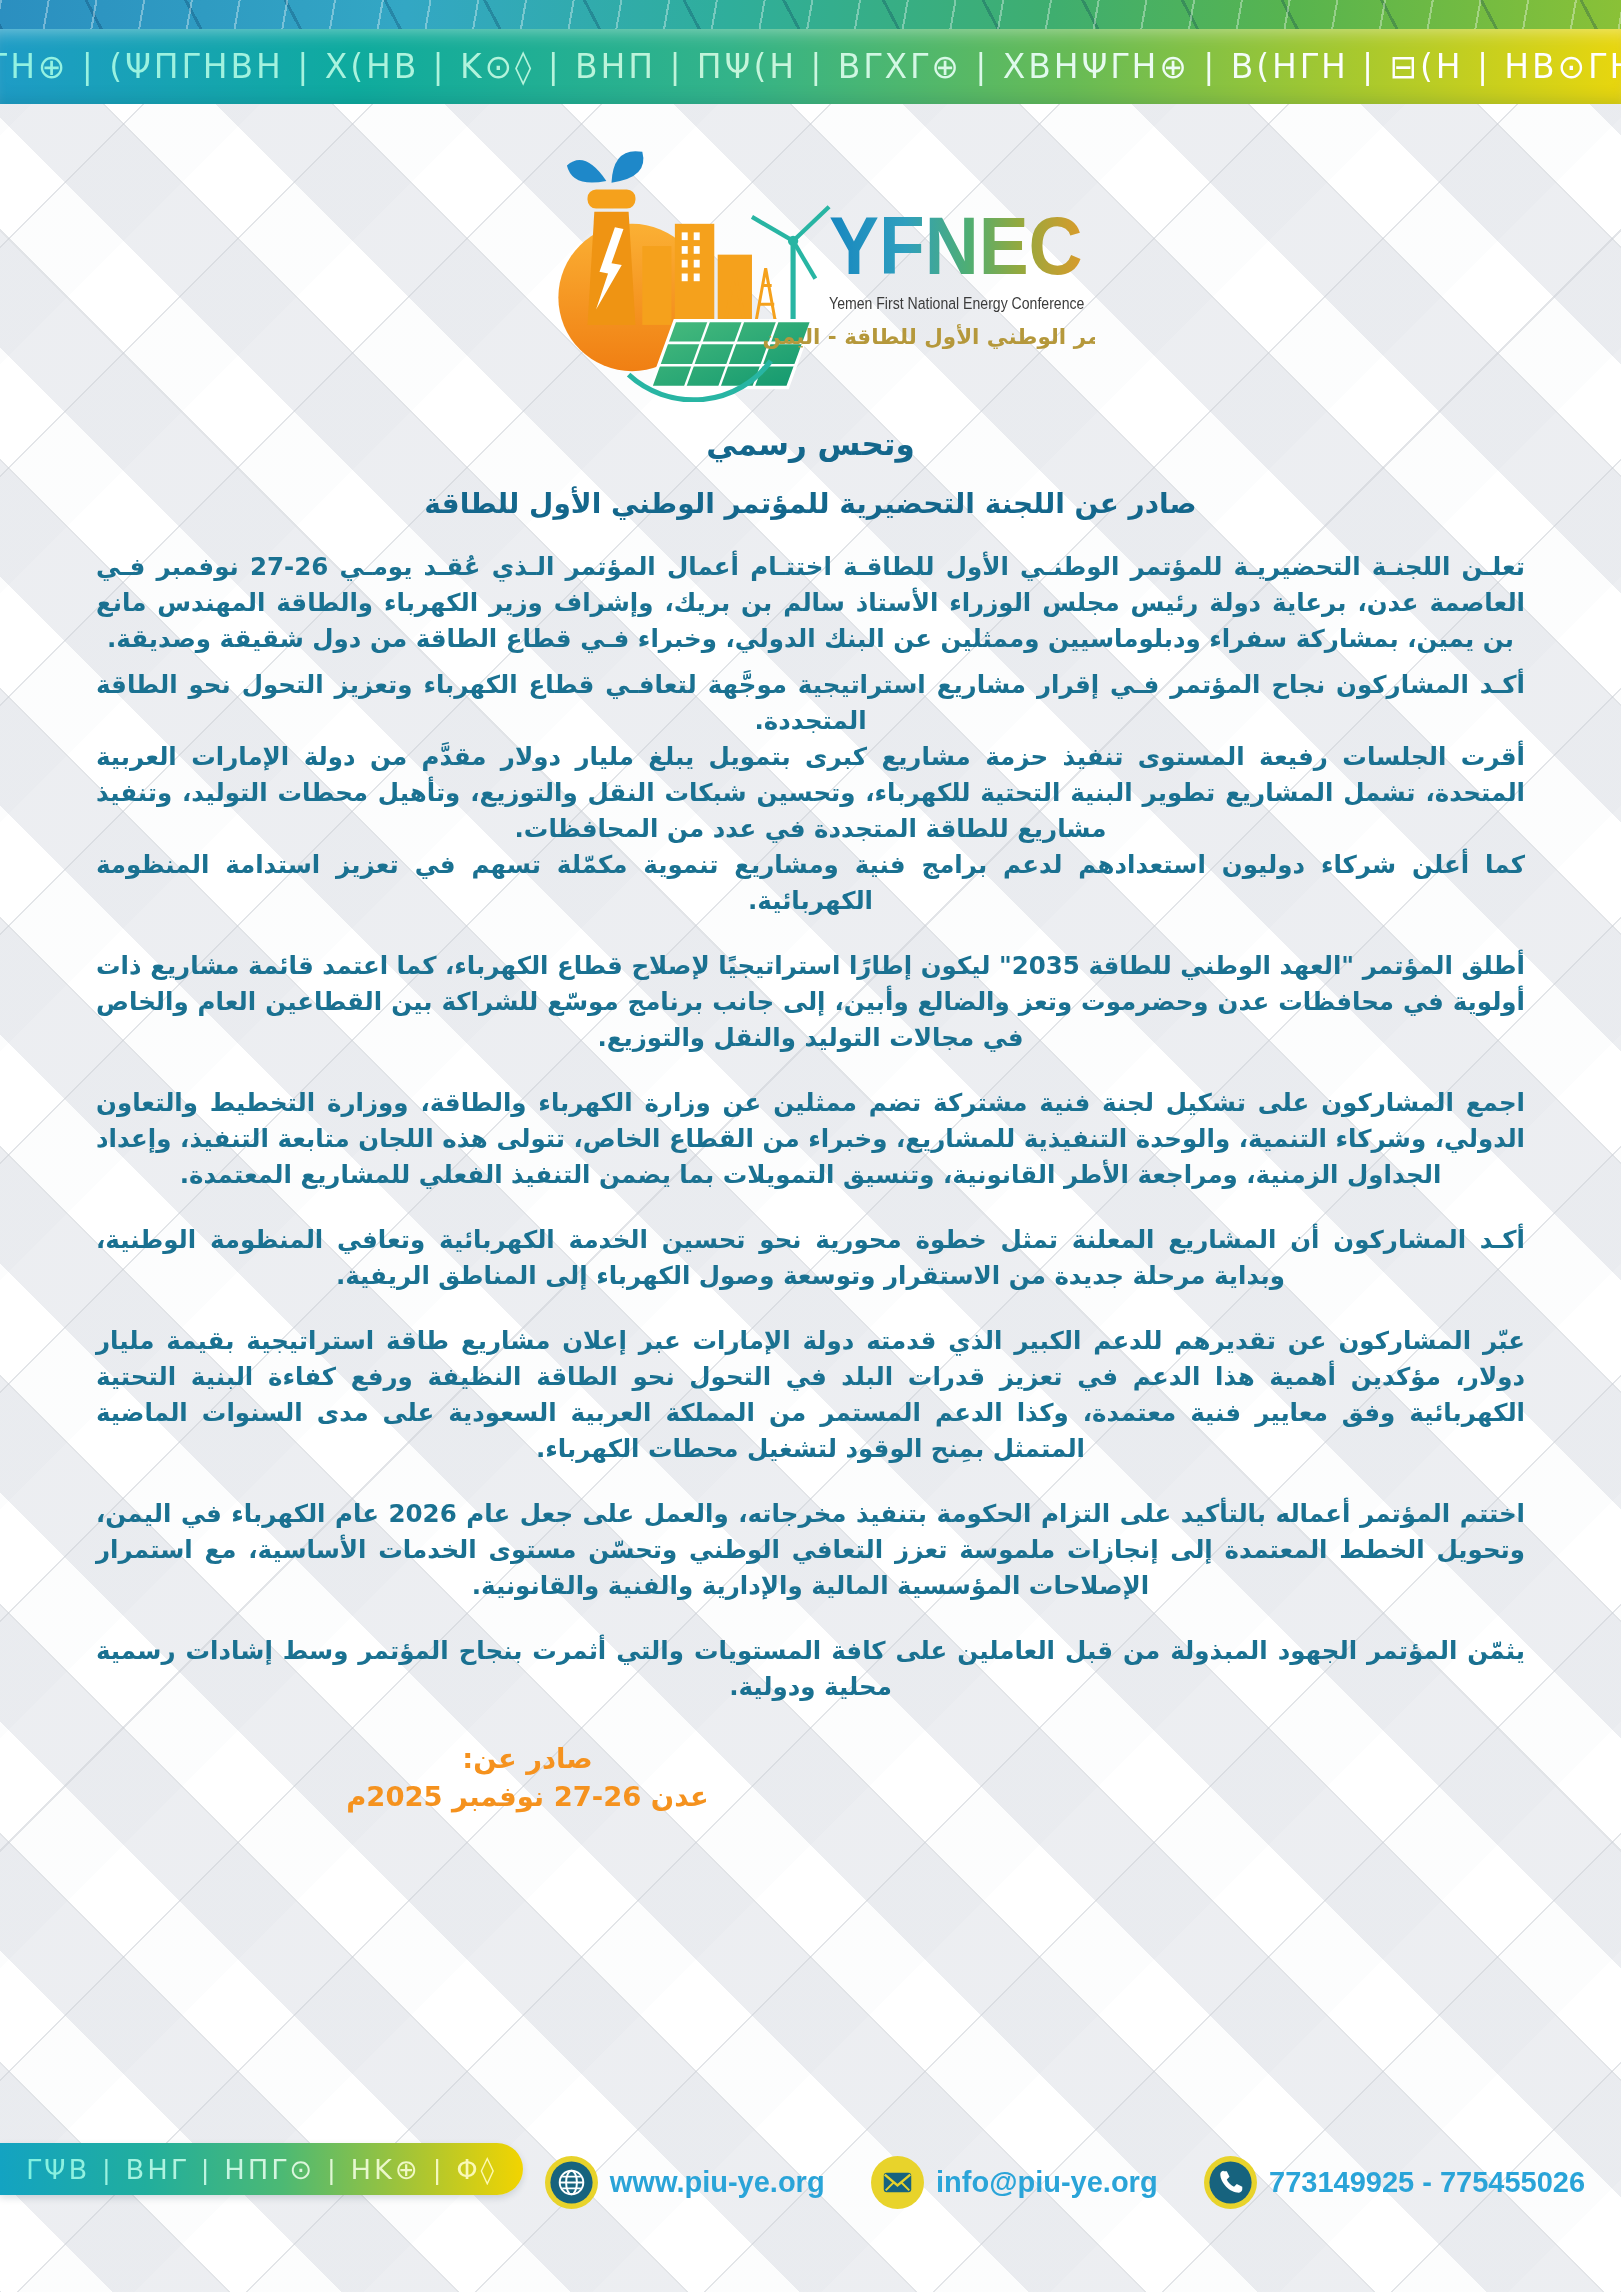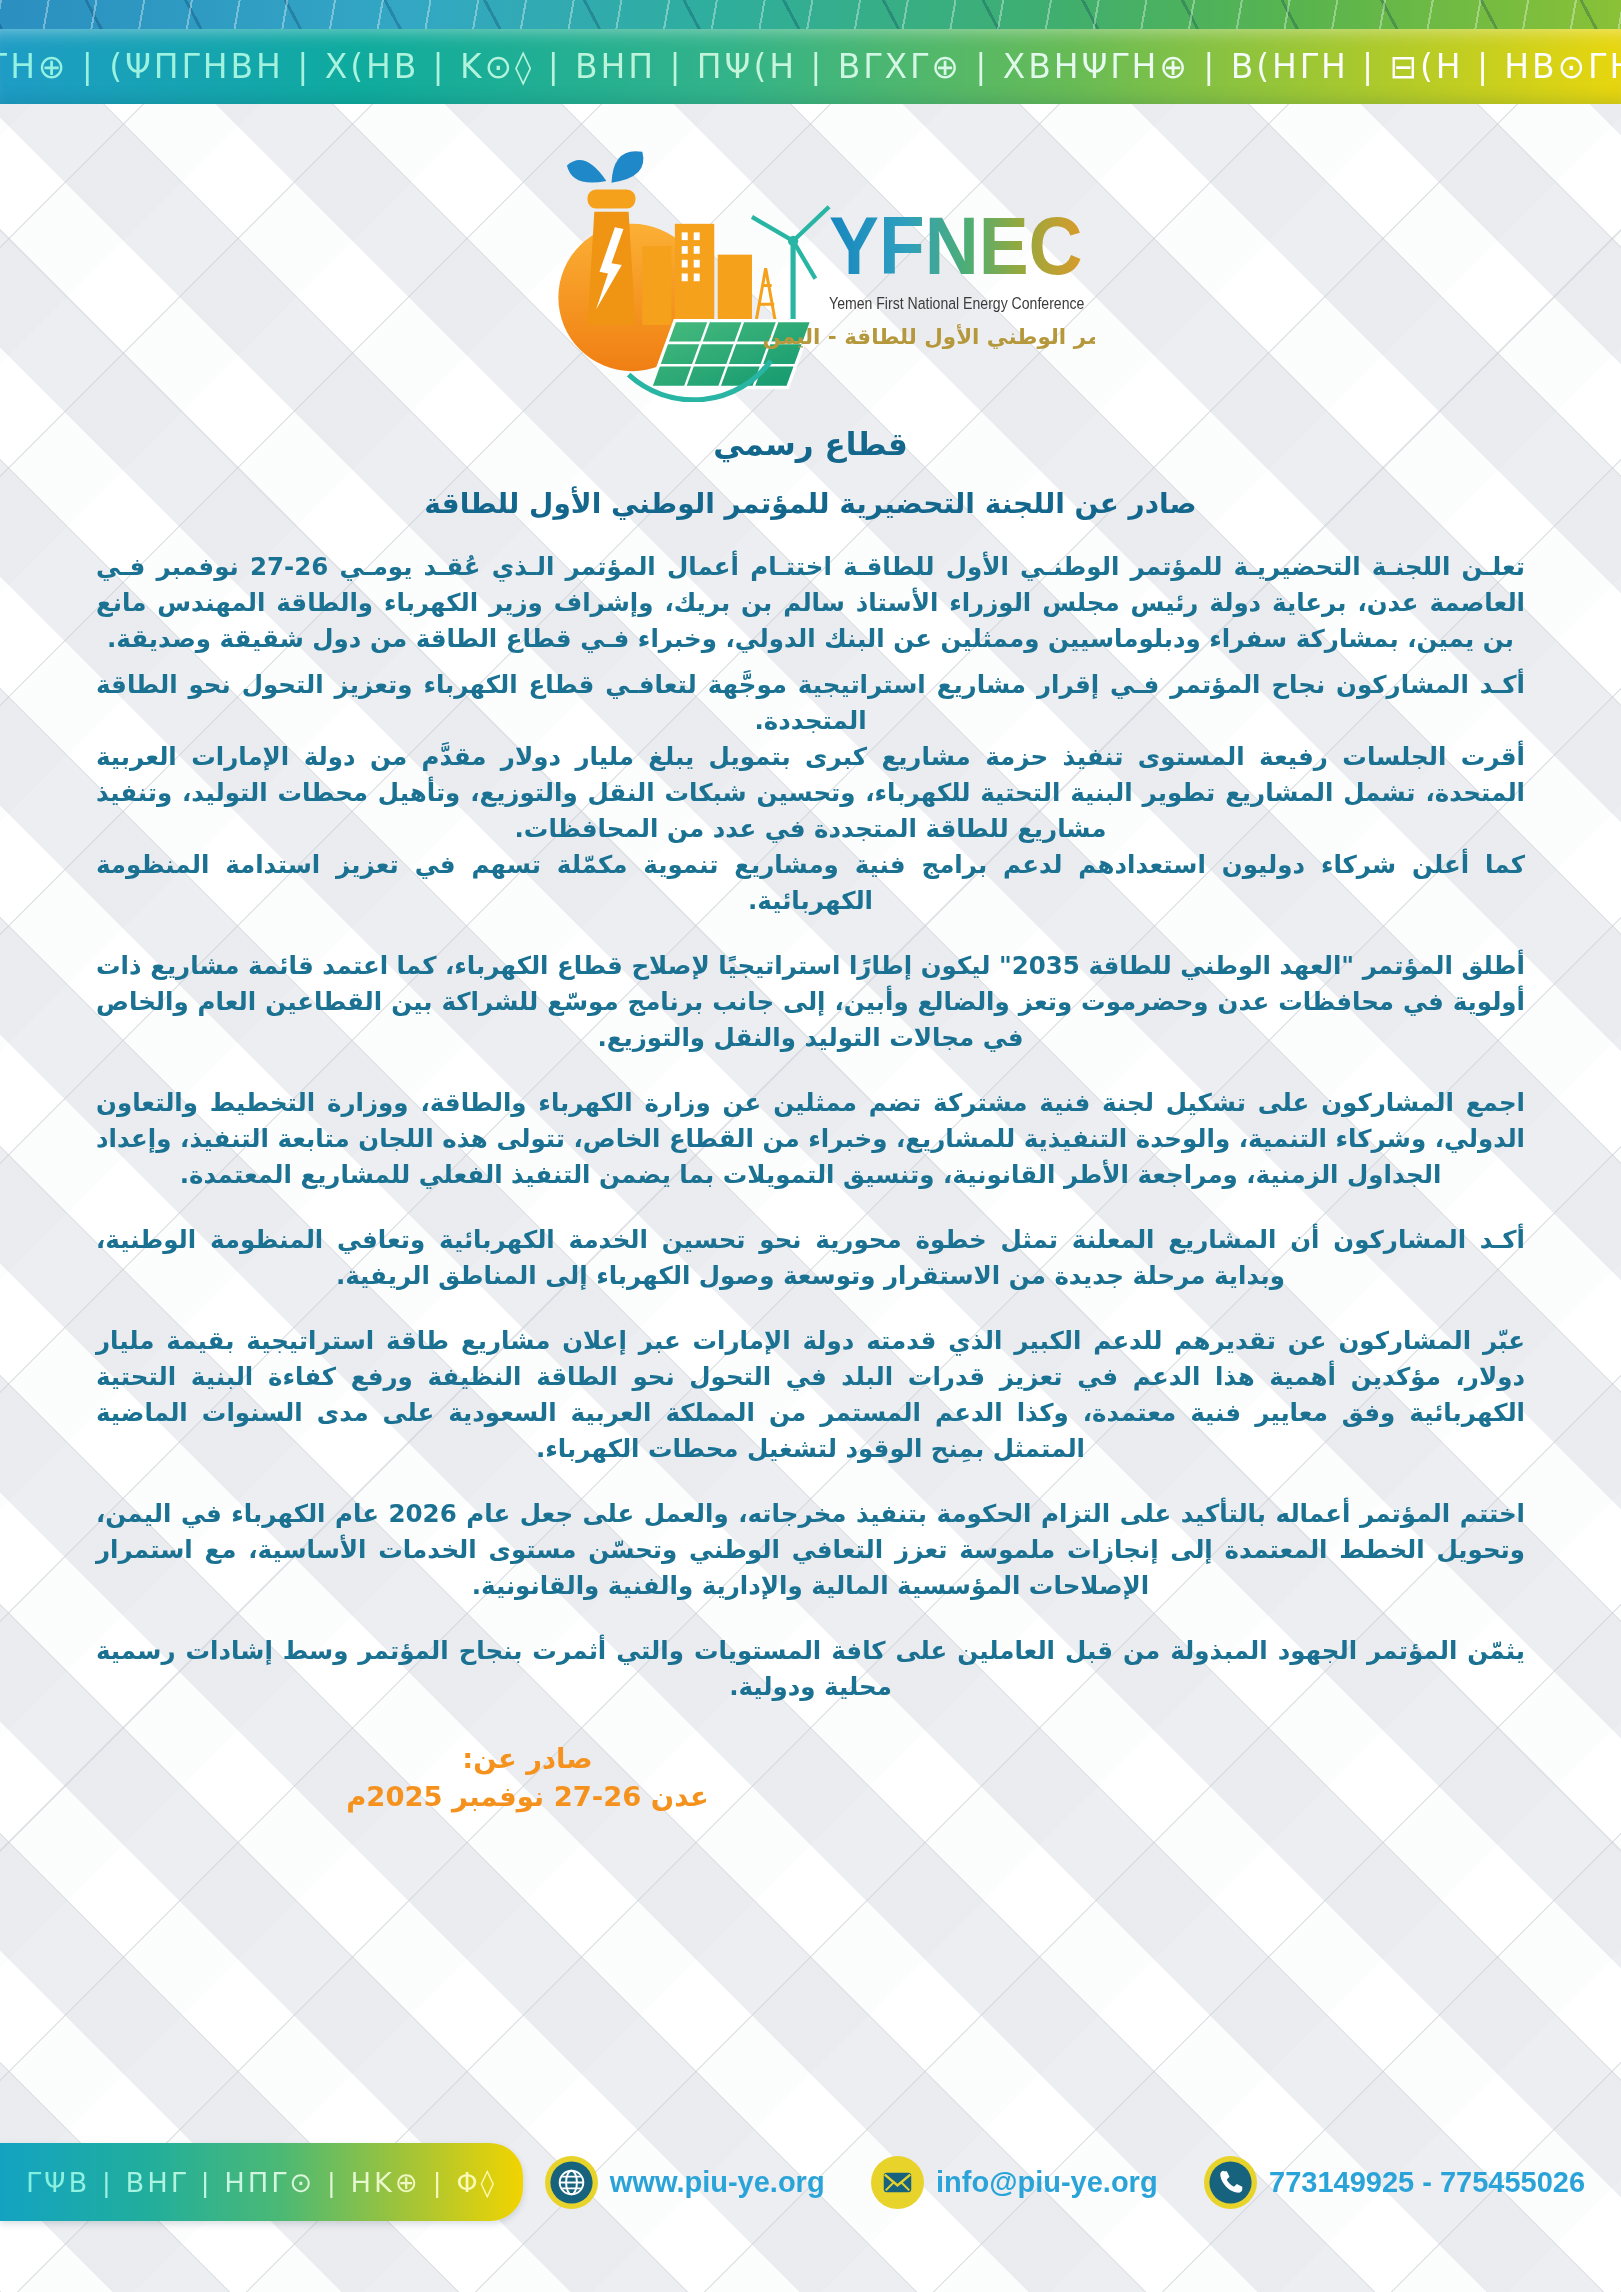--- a/index.html
+++ b/index.html
@@ -68,21 +68,21 @@
     margin:35px auto 0 0;       
     margin-left:108px;
     text-align:right;
     color:#f5921e;
     font-size:27.4px; font-weight:bold; line-height:38px;
   }
 
   
   .footer-pill {
     position:absolute; top:2143px; left:0;
-    width:523px; height:78px;
+    width:523px; height:52px;
     border-radius:0 33px 33px 0;
     display:flex; align-items:center; justify-content:center;
     background:linear-gradient(90deg,#13a3c2 0%,#21ae9d 28%,#4cb974 54%,#a3c437 78%,#f2d400 100%);
     box-shadow:0 2.9px 7.8px rgba(0,40,60,.15);
   }
   .musnad-sm {
     font-size:27.4px; letter-spacing:2.9px; white-space:nowrap;
     background:linear-gradient(90deg,#7ff0e0 0%,#d9f6e0 55%,#fff9b0 100%);
     -webkit-background-clip:text; background-clip:text; color:transparent;
   }
@@ -182,21 +182,21 @@
       </g>
 
       <g transform="translate(330,0)">
         <text x="0" y="150" font-family="Liberation Sans, DejaVu Sans, sans-serif" font-size="96" font-weight="bold" fill="url(#yg)" textLength="296" lengthAdjust="spacingAndGlyphs">YFNEC</text>
         <text x="0" y="192" font-family="Liberation Sans, DejaVu Sans, sans-serif" font-size="20" fill="#3b3b3b" textLength="298" lengthAdjust="spacingAndGlyphs">Yemen First National Energy Conference</text>
         <text x="150" y="232" direction="rtl" text-anchor="middle" font-family="DejaVu Sans, sans-serif" font-size="25" font-weight="bold" fill="#b5983b">المؤتمر الوطني الأول للطاقة - اليمن</text>
       </g>
     </svg>
   </div>
 
-  <div class="stmt-title" dir="rtl">قطاع رسمي</div>
+  <div class="stmt-title" dir="rtl">وتحس رسمي</div>
   <div class="stmt-subtitle" dir="rtl">صادر عن اللجنة التحضيرية للمؤتمر الوطني الأول للطاقة</div>
 
   <div class="content">
     <p class="mb10">تعلـن اللجنـة التحضيريـة للمؤتمر الوطنـي الأول للطاقـة اختتـام أعمال المؤتمر الـذي عُقـد يومـي 26-27 نوفمبر فـي العاصمة عدن، برعاية دولة رئيس مجلس الوزراء الأستاذ سالم بن بريك، وإشراف وزير الكهرباء والطاقة المهندس مانع بن يمين، بمشاركة سفراء ودبلوماسيين وممثلين عن البنك الدولي، وخبراء فـي قطاع الطاقة من دول شقيقة وصديقة.</p>
     <p>أكـد المشاركون نجاح المؤتمر فـي إقرار مشاريع استراتيجية موجَّهة لتعافـي قطاع الكهرباء وتعزيز التحول نحو الطاقة المتجددة.</p>
     <p>أقرت الجلسات رفيعة المستوى تنفيذ حزمة مشاريع كبرى بتمويل يبلغ مليار دولار مقدَّم من دولة الإمارات العربية المتحدة، تشمل المشاريع تطوير البنية التحتية للكهرباء، وتحسين شبكات النقل والتوزيع، وتأهيل محطات التوليد، وتنفيذ مشاريع للطاقة المتجددة في عدد من المحافظات.</p>
     <p class="mb30">كما أعلن شركاء دوليون استعدادهم لدعم برامج فنية ومشاريع تنموية مكمّلة تسهم في تعزيز استدامة المنظومة الكهربائية.</p>
     <p class="mb30">أطلق المؤتمر "العهد الوطني للطاقة 2035" ليكون إطارًا استراتيجيًا لإصلاح قطاع الكهرباء، كما اعتمد قائمة مشاريع ذات أولوية في محافظات عدن وحضرموت وتعز والضالع وأبين، إلى جانب برنامج موسّع للشراكة بين القطاعين العام والخاص في مجالات التوليد والنقل والتوزيع.</p>
     <p class="mb30">اجمع المشاركون على تشكيل لجنة فنية مشتركة تضم ممثلين عن وزارة الكهرباء والطاقة، ووزارة التخطيط والتعاون الدولي، وشركاء التنمية، والوحدة التنفيذية للمشاريع، وخبراء من القطاع الخاص، تتولى هذه اللجان متابعة التنفيذ، وإعداد الجداول الزمنية، ومراجعة الأطر القانونية، وتنسيق التمويلات بما يضمن التنفيذ الفعلي للمشاريع المعتمدة.</p>
     <p class="mb30">أكـد المشاركون أن المشاريع المعلنة تمثل خطوة محورية نحو تحسين الخدمة الكهربائية وتعافي المنظومة الوطنية، وبداية مرحلة جديدة من الاستقرار وتوسعة وصول الكهرباء إلى المناطق الريفية.</p>

